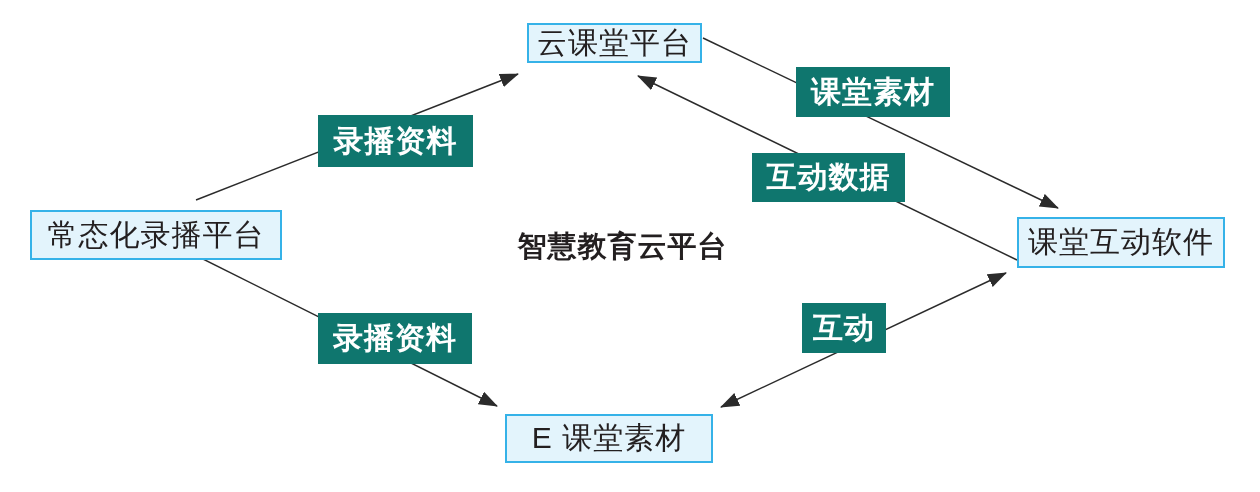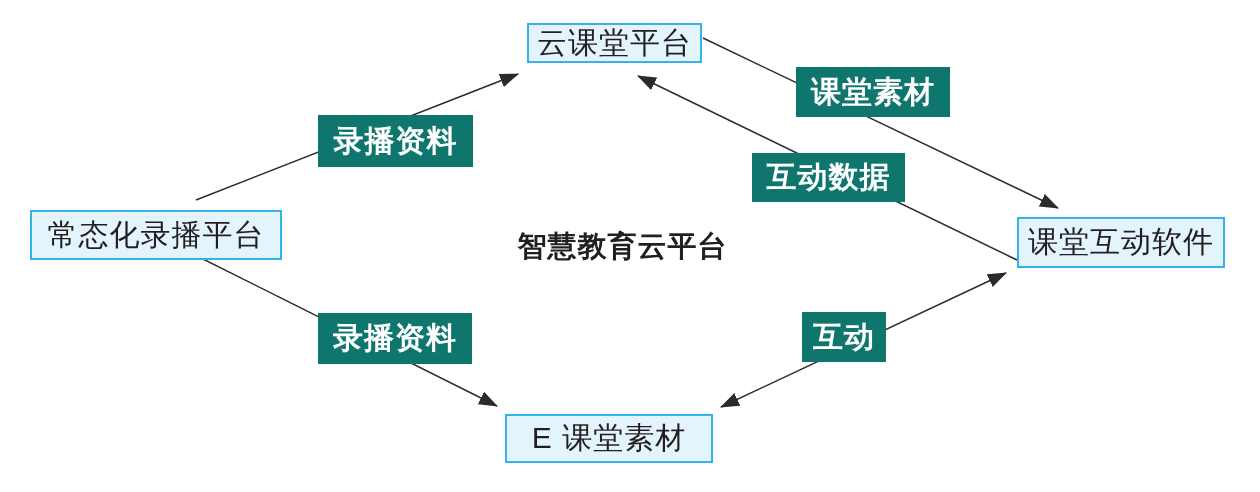--- a/index.html
+++ b/index.html
@@ -51,21 +51,21 @@
     align-items: center;
     justify-content: center;
     font-size: 30px;
     font-weight: 700;
     letter-spacing: 1px;
     white-space: nowrap;
   }
   .lbl-rec-top    { left: 318px; top: 115px; width: 155px; height: 52px; }
   .lbl-material   { left: 796px; top: 67px;  width: 154px; height: 50px; }
   .lbl-interdata  { left: 752px; top: 153px; width: 153px; height: 49px; }
-  .lbl-interact   { left: 802px; top: 303px; width: 84px;  height: 50px; margin-top: 9px; }
+  .lbl-interact   { left: 802px; top: 303px; width: 84px;  height: 50px; }
   .lbl-rec-bottom { left: 318px; top: 313px; width: 154px; height: 51px; }
 
   .diagram-title {
     position: absolute;
     left: 470px;
     top: 227px;
     width: 305px;
     text-align: center;
     font-size: 29px;
     font-weight: 600;

